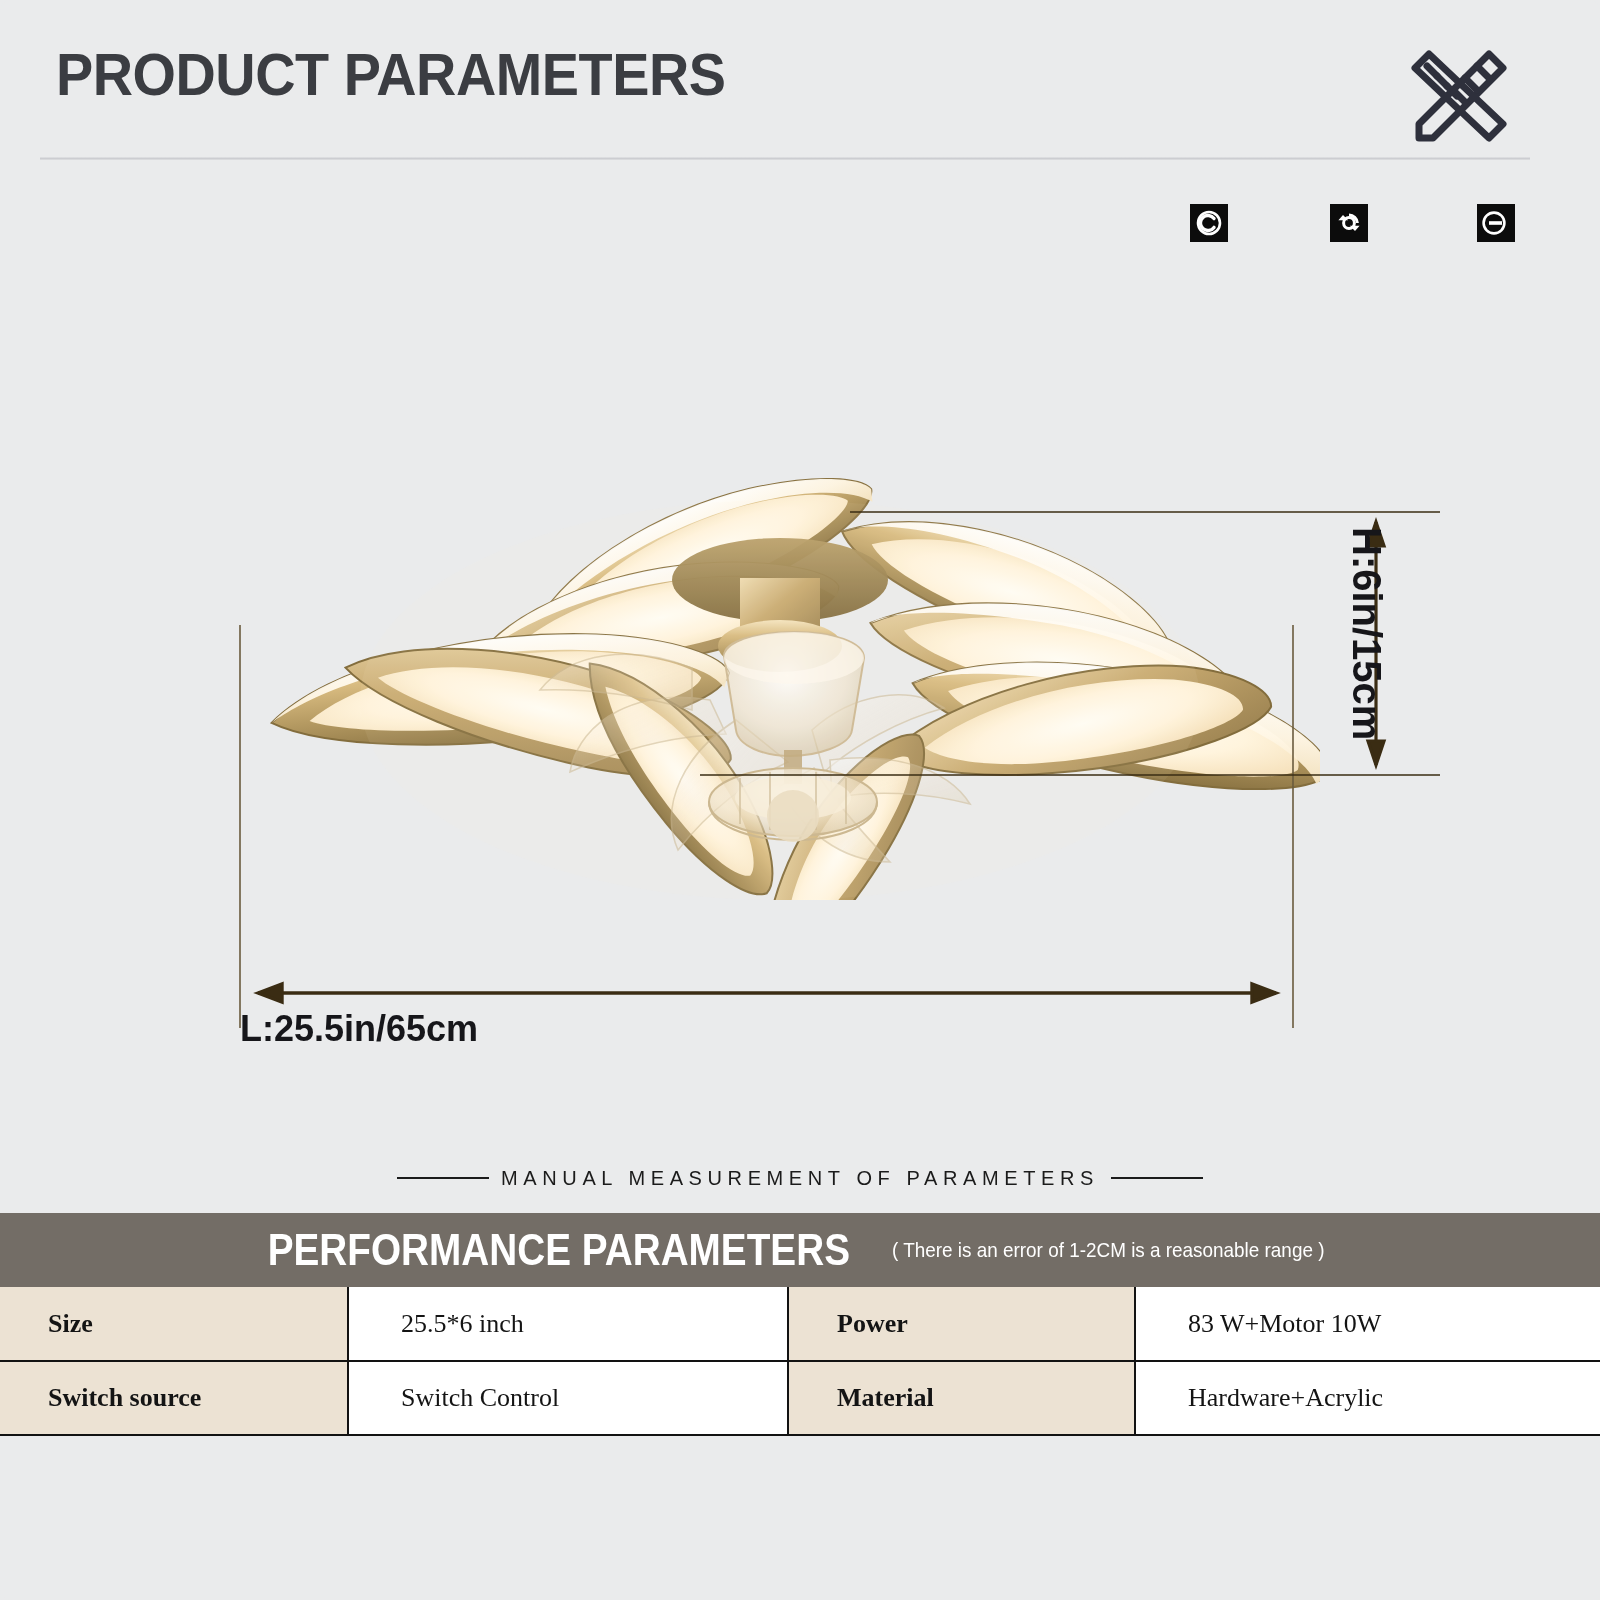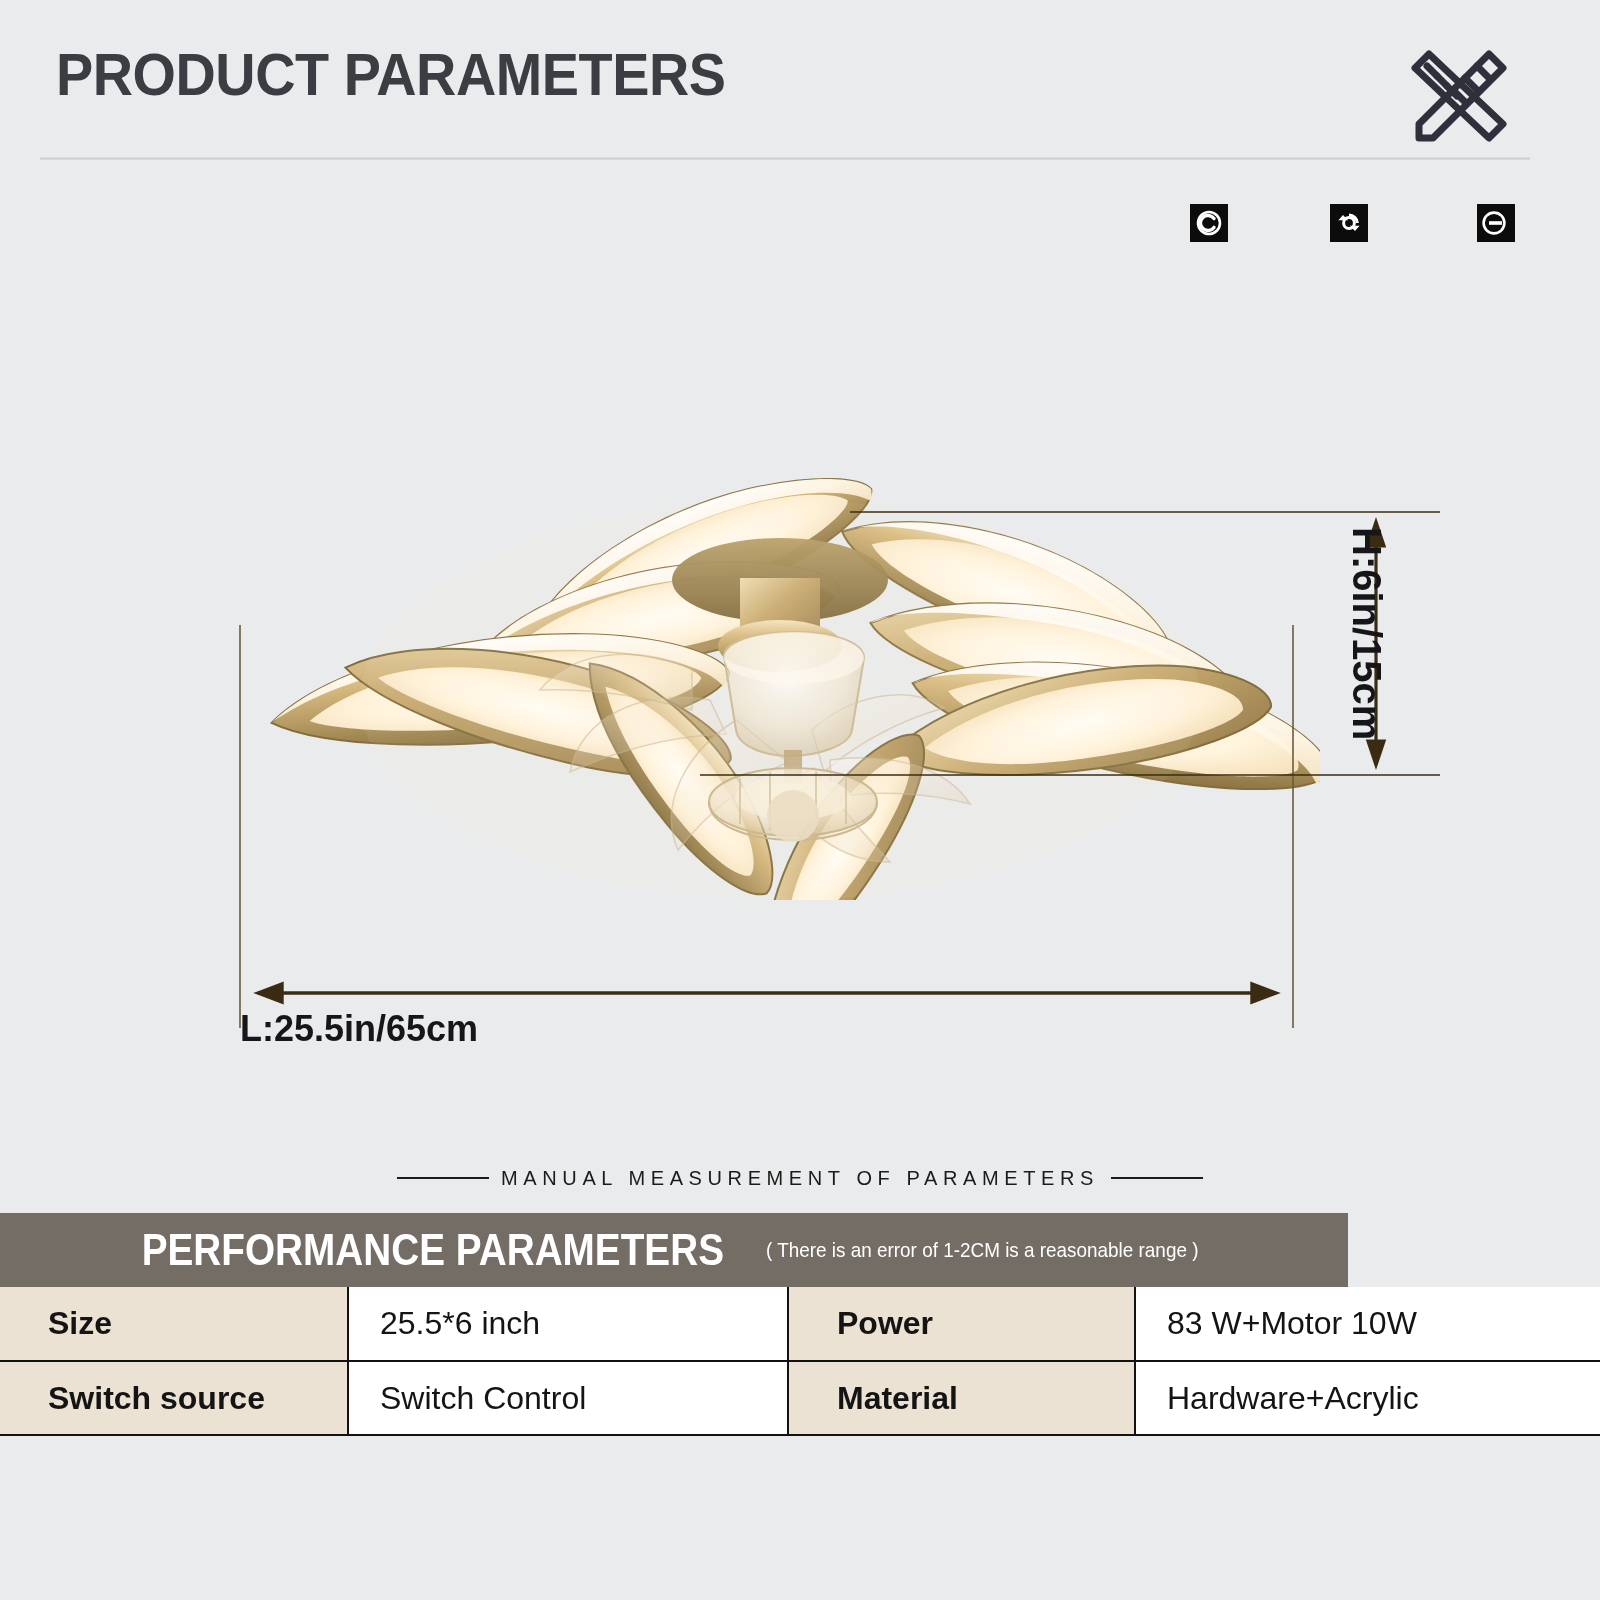--- a/index.html
+++ b/index.html
@@ -66,21 +66,21 @@
     display:flex; align-items:center; justify-content:center; gap:12px;
   }
   #manual-divider .rule{ width:92px; height:2px; background:#1b1b1b; }
   #manual-measurement-text{
     font-size:20px; letter-spacing:5.6px; color:#1b1b1b; font-weight:500;
     white-space:nowrap;
   }
 
   
   #perf-bar{
-    position:absolute; left:0; top:1213px; width:1348px; height:74px;
+    position:absolute; left:0; top:1213px; width:1600px; height:74px;
     background:#736d66; display:flex; align-items:center; justify-content:center;
   }
   #perf-title{
     color:#fff; font-size:44px; font-weight:bold; white-space:nowrap;
     font-family:"Liberation Sans Narrow","Liberation Sans",sans-serif;
     transform:scaleX(0.88); transform-origin:center;
   }
   #perf-note{
     color:#fff; font-size:21px; white-space:nowrap; margin-left:2px;
     font-family:"Liberation Sans Narrow","Liberation Sans",sans-serif;
@@ -91,25 +91,25 @@
   #spec-table{
     position:absolute; left:0; top:1287px; width:1600px;
     border-collapse:collapse; table-layout:fixed;
   }
   #spec-table col.c-lab{ width:348px; }
   #spec-table col.c-val{ width:440px; }
   #spec-table col.c-lab2{ width:347px; }
   #spec-table col.c-val2{ width:465px; }
   #spec-table td{
     height:74px; border:2px solid #121212;
-    font-size:32px; color:#141414; vertical-align:middle;
-    font-family:Liberation Sans, sans-serif;
+    font-size:26px; color:#141414; vertical-align:middle;
+    font-family:Liberation Serif, serif;
   }
   #spec-table td.label{ background:#ece2d3; font-weight:bold; padding-left:48px; }
-  #spec-table td.value{ background:#ffffff; padding-left:31px; }
+  #spec-table td.value{ background:#ffffff; padding-left:52px; }
   #spec-table tr:first-child td{ border-top:none; }
   #spec-table td:first-child{ border-left:none; }
   #spec-table td:last-child{ border-right:none; }
 </style>
 </head>
 <body>
 
 <div id="page">
 
   <div id="header">

